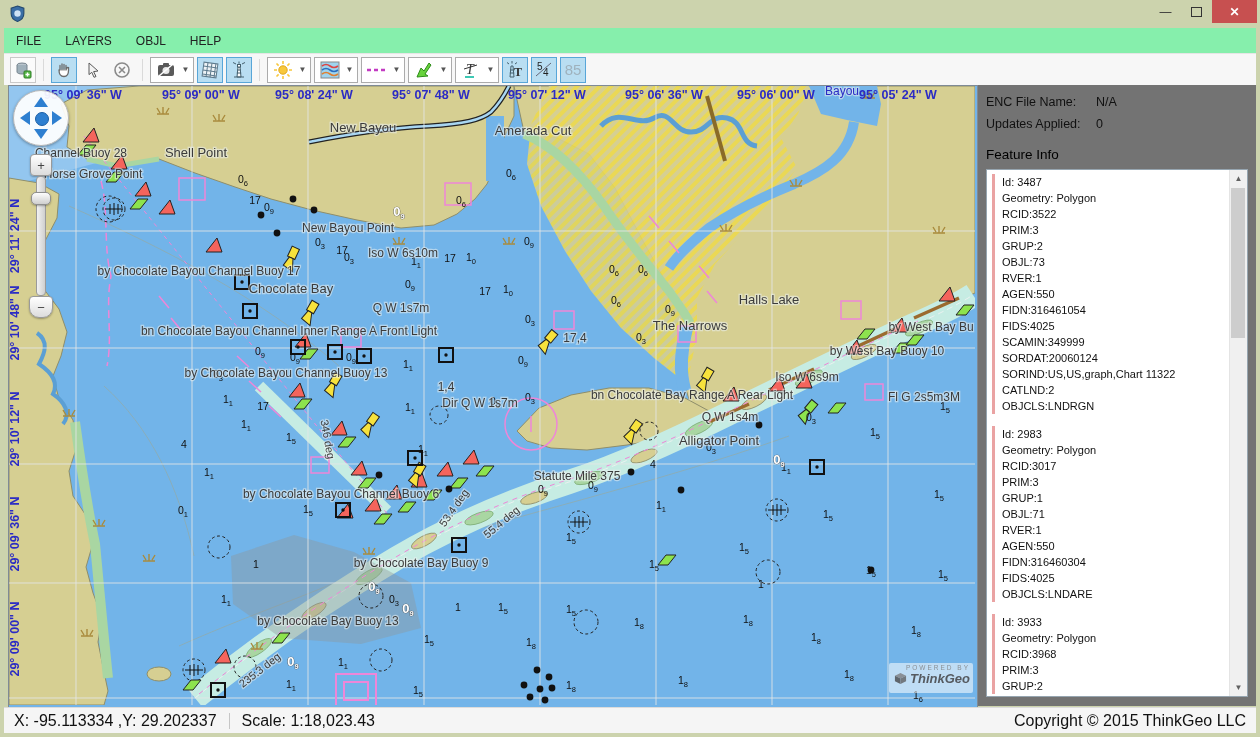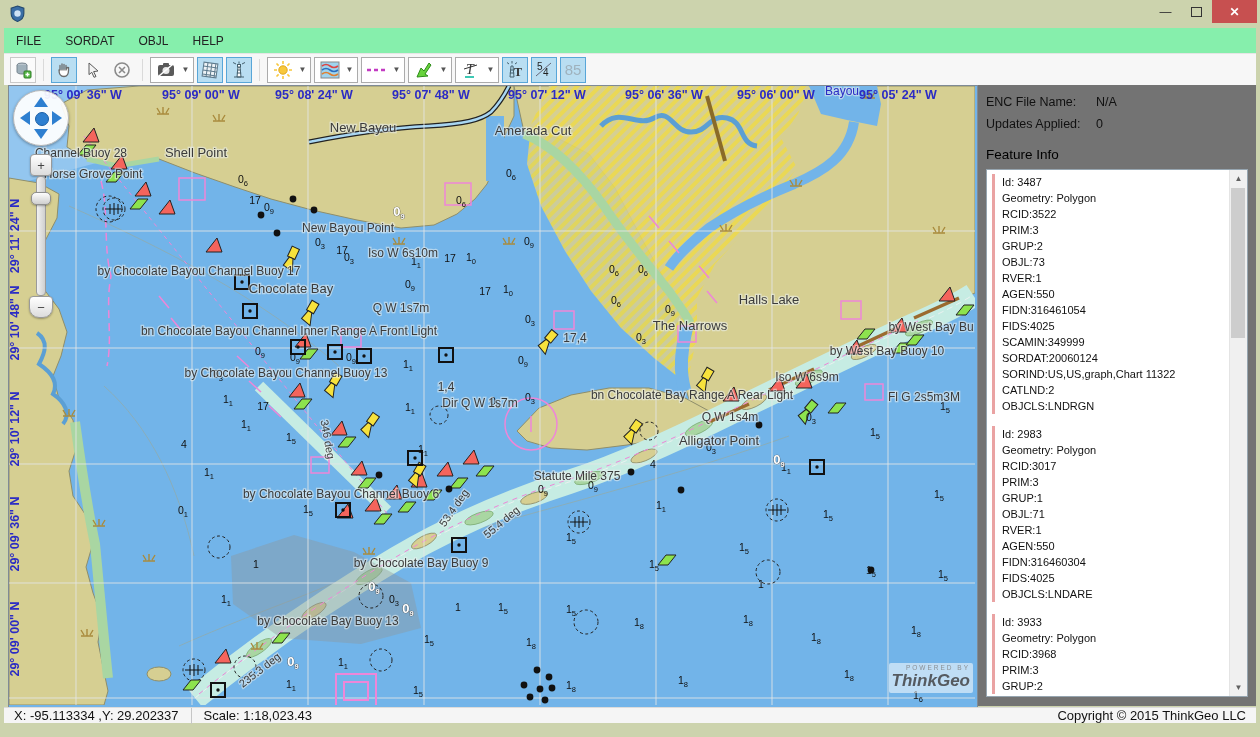--- a/index.html
+++ b/index.html
@@ -37,34 +37,34 @@
   .ca{position:absolute;width:0;height:0}
   .ca.up{left:20px;top:6px;border-left:7px solid transparent;border-right:7px solid transparent;border-bottom:10px solid #2e7fd0}
   .ca.dn{left:20px;bottom:6px;border-left:7px solid transparent;border-right:7px solid transparent;border-top:10px solid #2e7fd0}
   .ca.lf{left:6px;top:20px;border-top:7px solid transparent;border-bottom:7px solid transparent;border-right:10px solid #2e7fd0}
   .ca.rt{right:6px;top:20px;border-top:7px solid transparent;border-bottom:7px solid transparent;border-left:10px solid #2e7fd0}
   .zbtn{position:absolute;width:20px;height:20px;background:linear-gradient(#fff,#dcdcdc);border:1px solid #9a9a9a;border-radius:4px;display:flex;align-items:center;justify-content:center;font-size:13px;color:#444;box-shadow:0 1px 2px rgba(0,0,0,.3)}
   .ztrack{position:absolute;left:27px;top:90px;width:8px;height:118px;background:linear-gradient(90deg,#f2f2f2,#cfcfcf);border:1px solid #9a9a9a;border-radius:4px}
   .zhandle{position:absolute;left:22px;top:106px;width:18px;height:11px;background:linear-gradient(#fdfdfd,#cfcfcf);border:1px solid #8f8f8f;border-radius:5px;box-shadow:0 1px 2px rgba(0,0,0,.3)}
   .tglogo{position:absolute;left:880px;top:577px;width:84px;height:30px;background:rgba(255,255,255,.55);border-radius:2px;padding:1px 3px;box-sizing:border-box}
   .tglogo .pb{font-size:6.5px;letter-spacing:2px;color:#8a8f94;text-align:right}
-  .tglogo .br{display:flex;align-items:center;justify-content:flex-end;gap:3px;font-size:17px;font-weight:bold;font-style:italic;color:#555a60}
+  .tglogo .br{display:flex;align-items:center;justify-content:flex-end;gap:3px;font-size:13px;font-weight:bold;font-style:italic;color:#555a60}
   
   .side{position:absolute;left:978px;top:85px;right:4px;bottom:31px;background:#737373;box-sizing:border-box;padding:10px 8px 14px 8px;font-size:12.5px;color:#111}
   .srow{display:flex;margin-bottom:8px}
   .srow .lab{width:110px}
   .fi-title{font-weight:normal;font-size:13.5px;margin:16px 0 7px 0;color:#000}
   .fi-box{position:relative;height:528px;background:#fff;border:1px solid #96a5b0;box-sizing:border-box}
   .fi-content{position:absolute;left:0;top:4px;right:18px;bottom:0;overflow:hidden;padding-left:5px}
   .fi-entry{border-left:3px solid #eaa3a3;padding-left:7px;margin-bottom:12px;line-height:16px;font-size:11px;color:#111}
   .fi-scroll{position:absolute;right:0;top:0;bottom:0;width:17px;background:#f0f0f0;border-left:1px solid #e4e4e4}
   .sarrow{position:absolute;left:0;width:17px;height:17px;display:flex;align-items:center;justify-content:center;font-size:8px;color:#606060}
   .sthumb{position:absolute;left:1px;top:18px;width:14px;height:150px;background:#cdcdcd}
   
-  .statusbar{position:absolute;left:4px;right:4px;top:707px;height:16px;background:#f5f5f5;border-top:1px solid #dcdcdc;display:flex;align-items:center;font-size:13px;color:#111;padding:0 10px;box-sizing:border-box}
+  .statusbar{position:absolute;left:4px;right:4px;top:707px;height:26px;background:#f5f5f5;border-top:1px solid #dcdcdc;display:flex;align-items:center;font-size:16px;color:#111;padding:0 10px;box-sizing:border-box}
   .ssep{width:1px;height:16px;background:#c6c6c6;margin:0 12px}
   .scopy{margin-left:auto}
 </style>
 </head>
 <body>
 
 <div>
 
   <div class="titlebar">
     <svg class="appicon" viewBox="0 0 16 16">
@@ -75,21 +75,21 @@
       <span class="wbtn">—</span>
       <span class="wbtn">
           <span class="maxbox"></span>
         </span>
       <span class="wbtn close">✕</span>
     </span>
   </div>
 
   <div class="menubar">
     <span>FILE</span>
-    <span>SORDAT</span>
+    <span>LAYERS</span>
     <span>OBJL</span>
     <span>HELP</span>
   </div>
 
   <div class="toolbar">
     <span class="tbtn">
       <svg width="18" height="18" viewBox="0 0 18 18">
           <ellipse cx="8" cy="4" rx="5" ry="2" fill="#b9c4cc" stroke="#77848e"></ellipse>
           <path d="M3,4 V11 C3,12.2 5.2,13 8,13 C10.8,13 13,12.2 13,11 V4" fill="#9fb0ba" stroke="#77848e"></path>
           <rect x="10" y="10" width="7" height="7" rx="1" fill="#57b847" stroke="#2f7d26"></rect>

